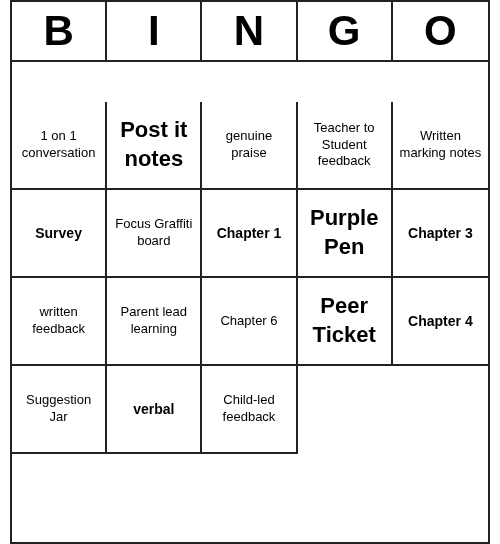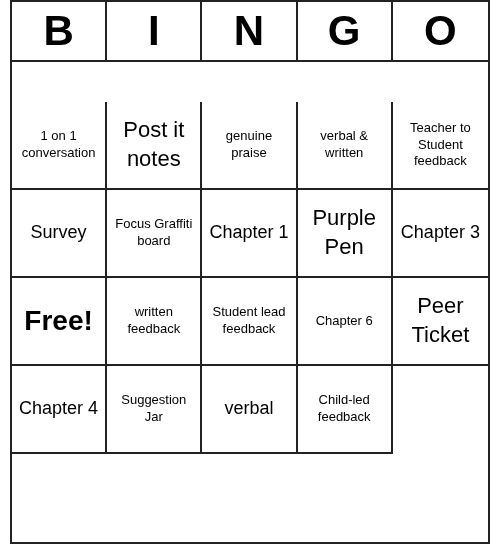--- a/index.html
+++ b/index.html
@@ -51,56 +51,55 @@
       line-height: 1.3;
     }
     .bingo-cell:nth-child(5n) {
       border-right: none;
     }
     .bingo-cell:nth-child(n+21) {
       border-bottom: none;
     }
     .bingo-cell.large-text {
       font-size: 22px;
-      font-weight: normal;
+      font-weight: bold;
     }
     .bingo-cell.free {
       font-size: 28px;
       font-weight: bold;
     }
     .bingo-cell.medium-text {
-      font-size: 18px;
-      font-weight: normal;
+      font-size: 14px;
+      font-weight: bold;
     }
   </style>
 </head>
 <body>
 
 <div class="bingo-card">
   <div class="bingo-header">
   <div class="bingo-header-cell">B</div>
       <div class="bingo-header-cell">I</div>
       <div class="bingo-header-cell">N</div>
       <div class="bingo-header-cell">G</div>
       <div class="bingo-header-cell">O</div>
     </div>
   <div class="bingo-grid">
   <div class="bingo-cell">1 on 1 conversation</div>
       <div class="bingo-cell large-text">Post it notes</div>
       <div class="bingo-cell">genuine praise</div>
-      <div class="bingo-cell">verbal &amp; written</div>
       <div class="bingo-cell">Teacher to Student feedback</div>
+      <div class="bingo-cell">Written marking notes</div>
       <div class="bingo-cell medium-text">Survey</div>
       <div class="bingo-cell">Focus Graffiti board</div>
       <div class="bingo-cell medium-text">Chapter 1</div>
       <div class="bingo-cell large-text">Purple Pen</div>
       <div class="bingo-cell medium-text">Chapter 3</div>
-      <div class="bingo-cell free">Free!</div>
       <div class="bingo-cell">written feedback</div>
-      <div class="bingo-cell">Student lead feedback</div>
+      <div class="bingo-cell">Parent lead learning</div>
       <div class="bingo-cell">Chapter 6</div>
       <div class="bingo-cell large-text">Peer Ticket</div>
       <div class="bingo-cell medium-text">Chapter 4</div>
       <div class="bingo-cell">Suggestion Jar</div>
       <div class="bingo-cell medium-text">verbal</div>
       <div class="bingo-cell">Child-led feedback</div>
     </div>
 </div>
 
 </body></html>

